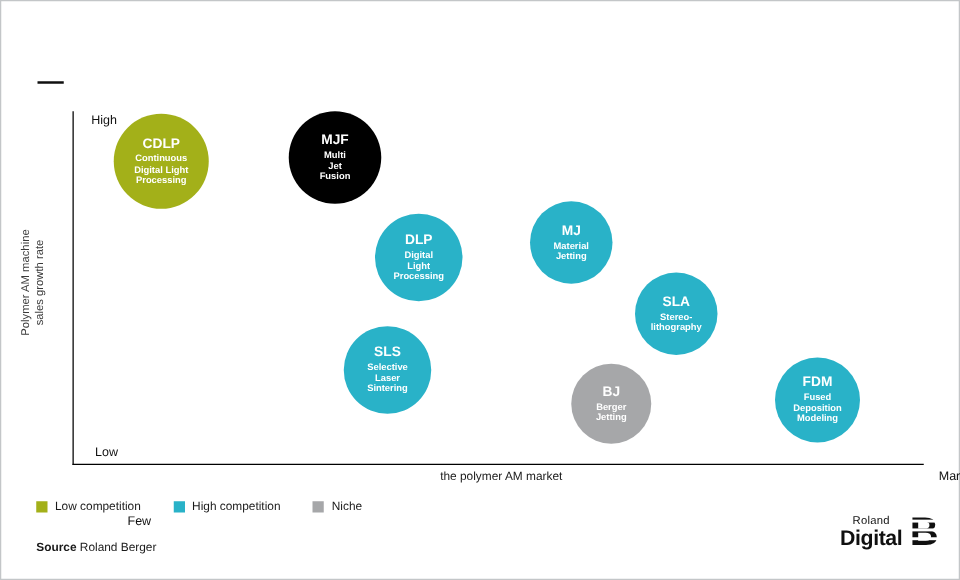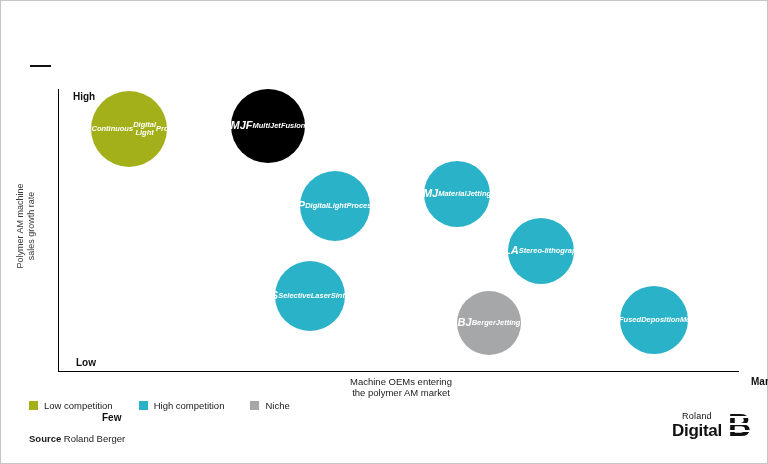--- a/index.html
+++ b/index.html
@@ -2,25 +2,25 @@
 <html><head>
 <meta charset="utf-8">
 <style>
   html,body{margin:0;padding:0;background:#e9e9e9;font-family:"Liberation Sans",sans-serif;}
   .page{position:relative;width:766px;height:462px;background:#ffffff;border:1px solid #c3c6c8;overflow:visible;margin:0 auto;}
   .title{position:absolute;left:28px;top:20px;font-size:21px;font-weight:bold;color:#101010;letter-spacing:-0.2px;}
   .title-dash{position:absolute;left:29px;top:64px;width:21px;height:2px;background:#101010;}
 
   
   .plot{position:absolute;left:57px;top:88px;width:680px;height:282px;border-left:1px solid #000;border-bottom:1px solid #000;}
-  .bubble{position:absolute;border-radius:50%;color:#fff;display:flex;flex-direction:row;align-items:center;justify-content:center;text-align:center;font-style:italic;}
+  .bubble{position:absolute;border-radius:50%;color:#fff;display:flex;flex-direction:column;align-items:center;justify-content:center;}
   .bubble .code{font-weight:bold;font-size:11px;line-height:12px;margin-bottom:2px;}
   .bubble .line{font-size:7.5px;line-height:8.5px;font-weight:bold;}
 
-  .axis-end{position:absolute;font-size:10px;font-weight:bold;color:#101010;padding-left:44px;}
+  .axis-end{position:absolute;font-size:10px;font-weight:normal;color:#101010;padding-left:44px;}
   .y-high{left:28px;top:90px;}
   .y-low{left:31px;top:356px;}
   .x-few{left:57px;top:375px;margin-top:36px;}
   .x-many{left:706px;top:375px;}
   .y-title{position:absolute;left:-49px;top:213px;width:150px;height:24px;transform:rotate(-90deg);font-size:9px;color:#3a3a3a;text-align:center;line-height:11px;}
   .x-title{position:absolute;left:300px;top:375px;width:200px;text-align:center;font-size:9.5px;color:#1a1a1a;line-height:11px;}
 
   .legend{position:absolute;left:28px;top:399px;display:flex;gap:26px;align-items:center;}
   .legend-item{display:flex;align-items:center;}
   .legend-swatch{width:9px;height:9px;display:inline-block;}
@@ -95,21 +95,20 @@
         <div class="line">Fused</div>
         <div class="line">Deposition</div>
         <div class="line">Modeling</div>
       </div>
     </div>
 
   <div class="axis-end x-few">Few</div>
   <div class="axis-end x-many">Many</div>
 
   <div class="x-title">
-    <div>Machine OEMs entering</div>
     <div>the polymer AM market</div>
   </div>
 
   <div class="legend">
       <div class="legend-item">
         <span class="legend-swatch" style="background: rgb(163, 176, 25);"></span>
         <span class="legend-label">Low competition</span>
       </div>
       <div class="legend-item">
         <span class="legend-swatch" style="background: rgb(41, 178, 200);"></span>

